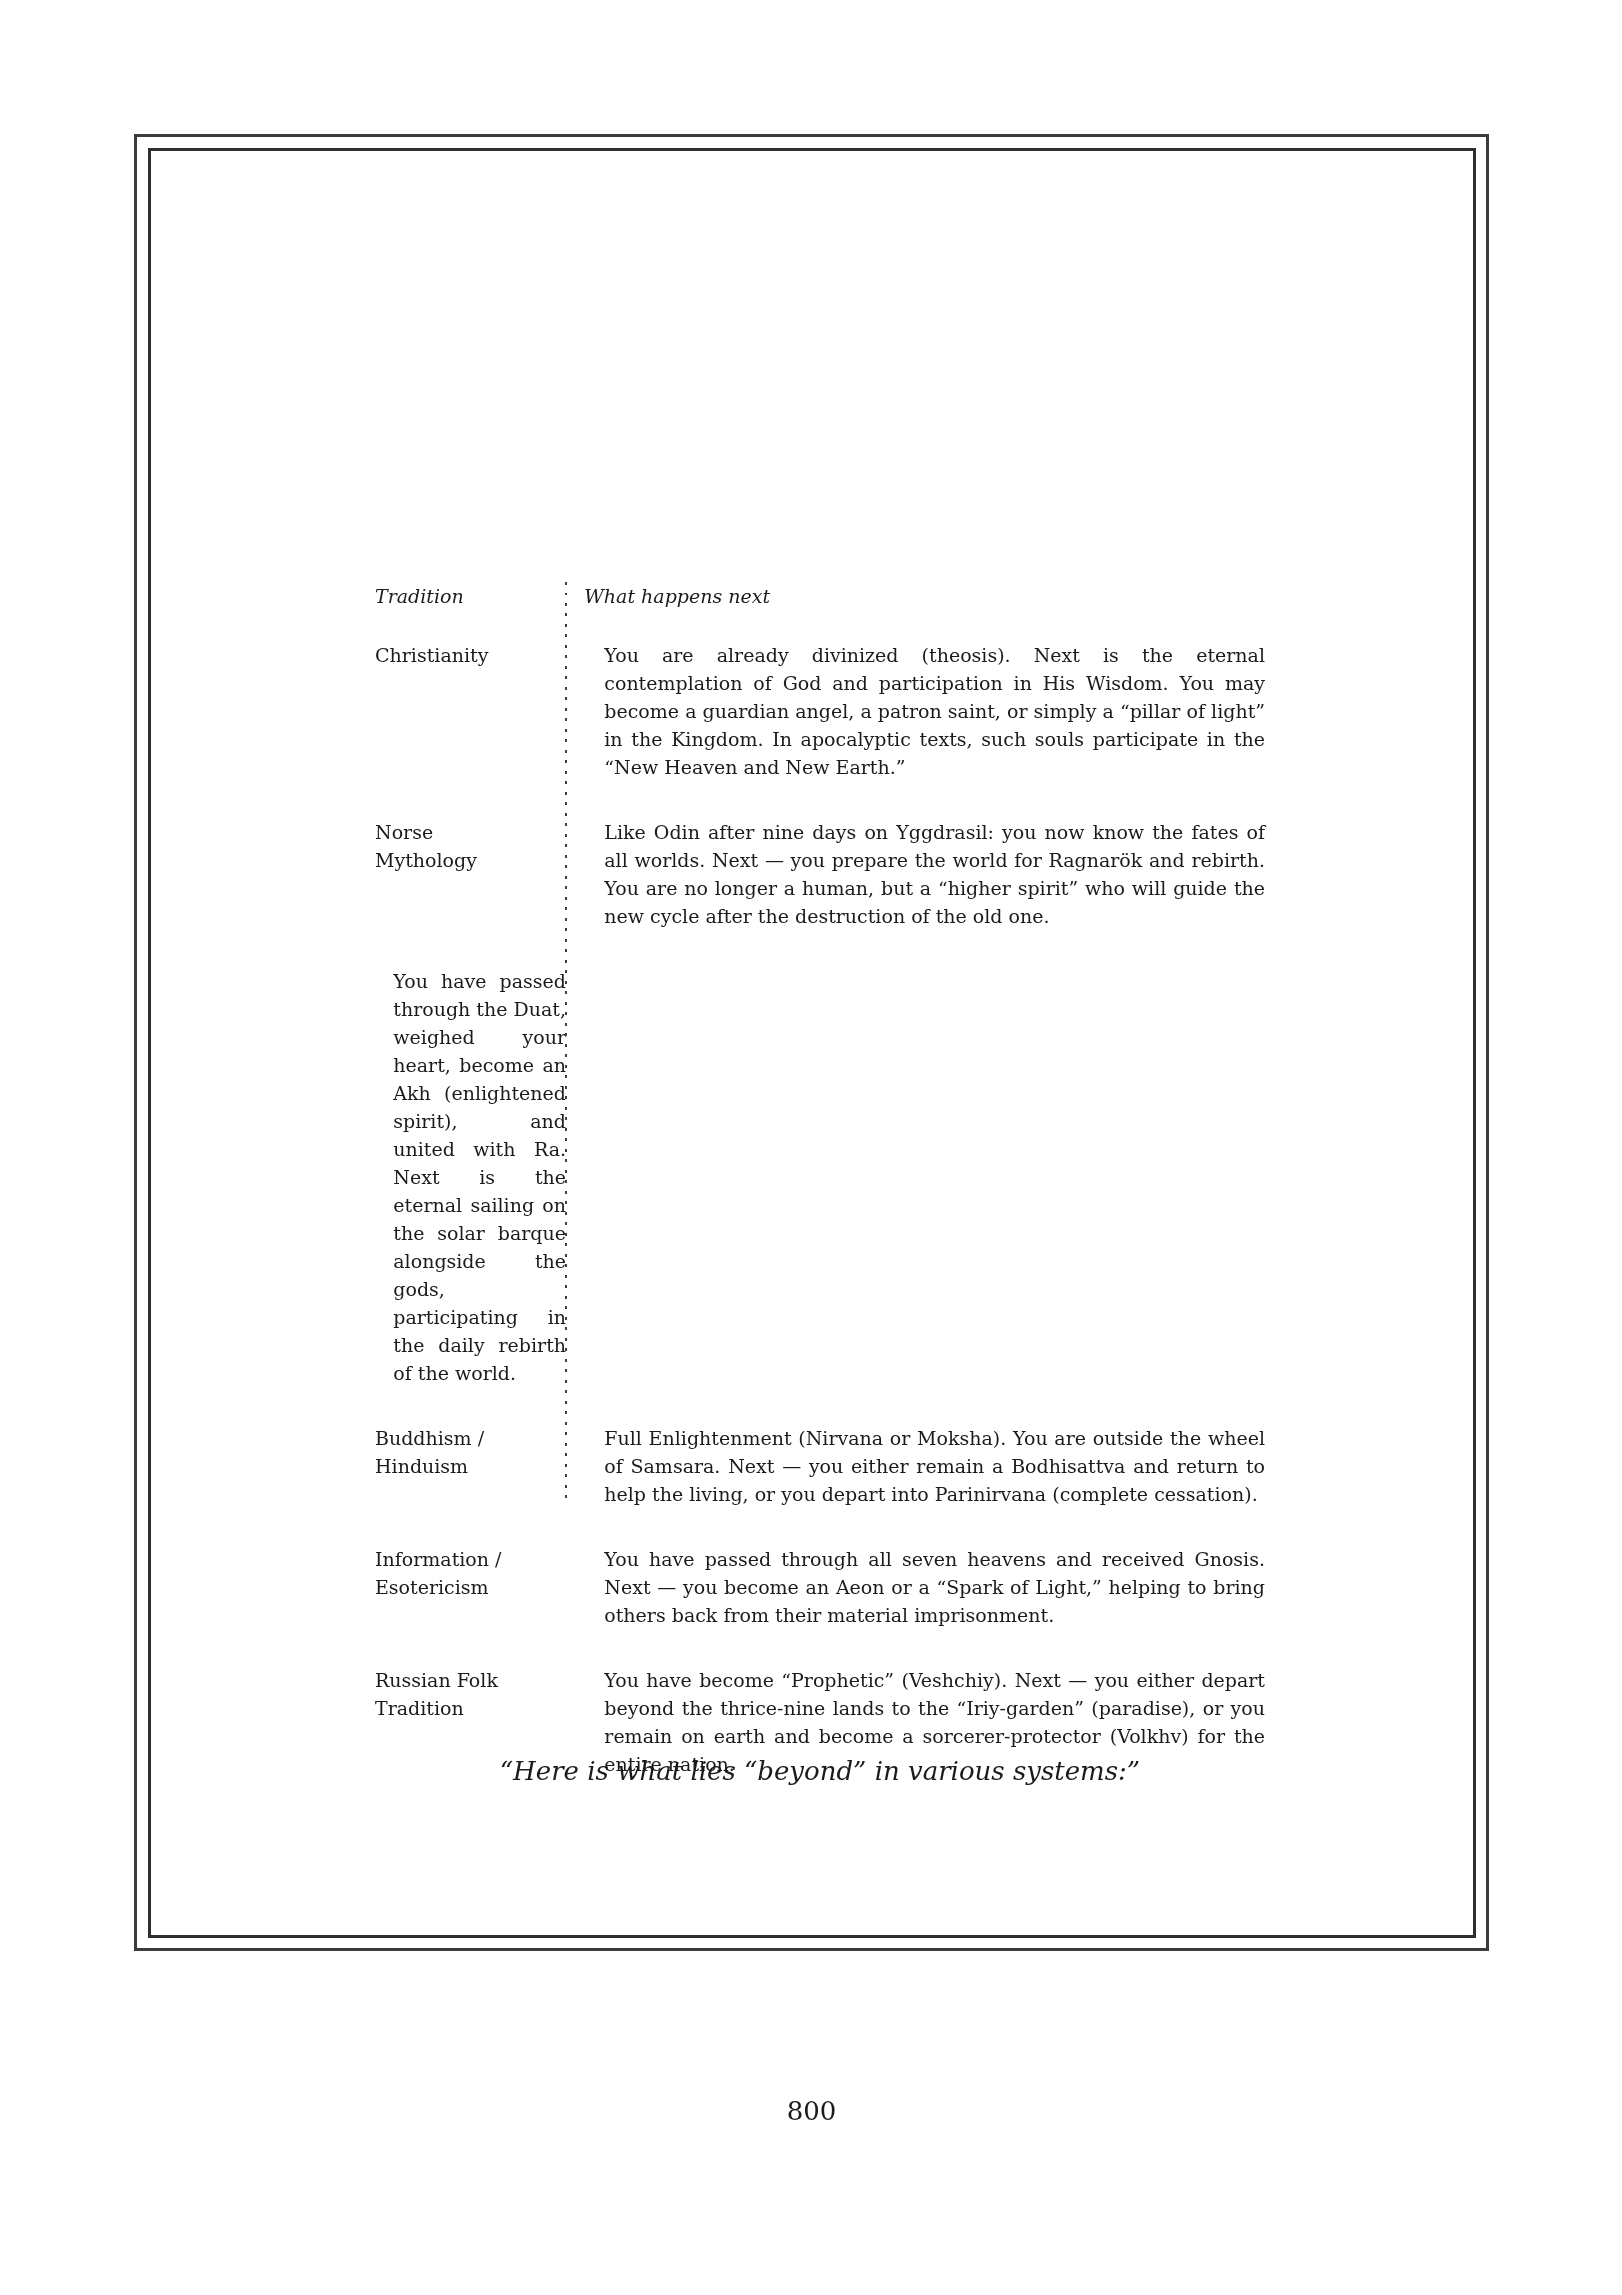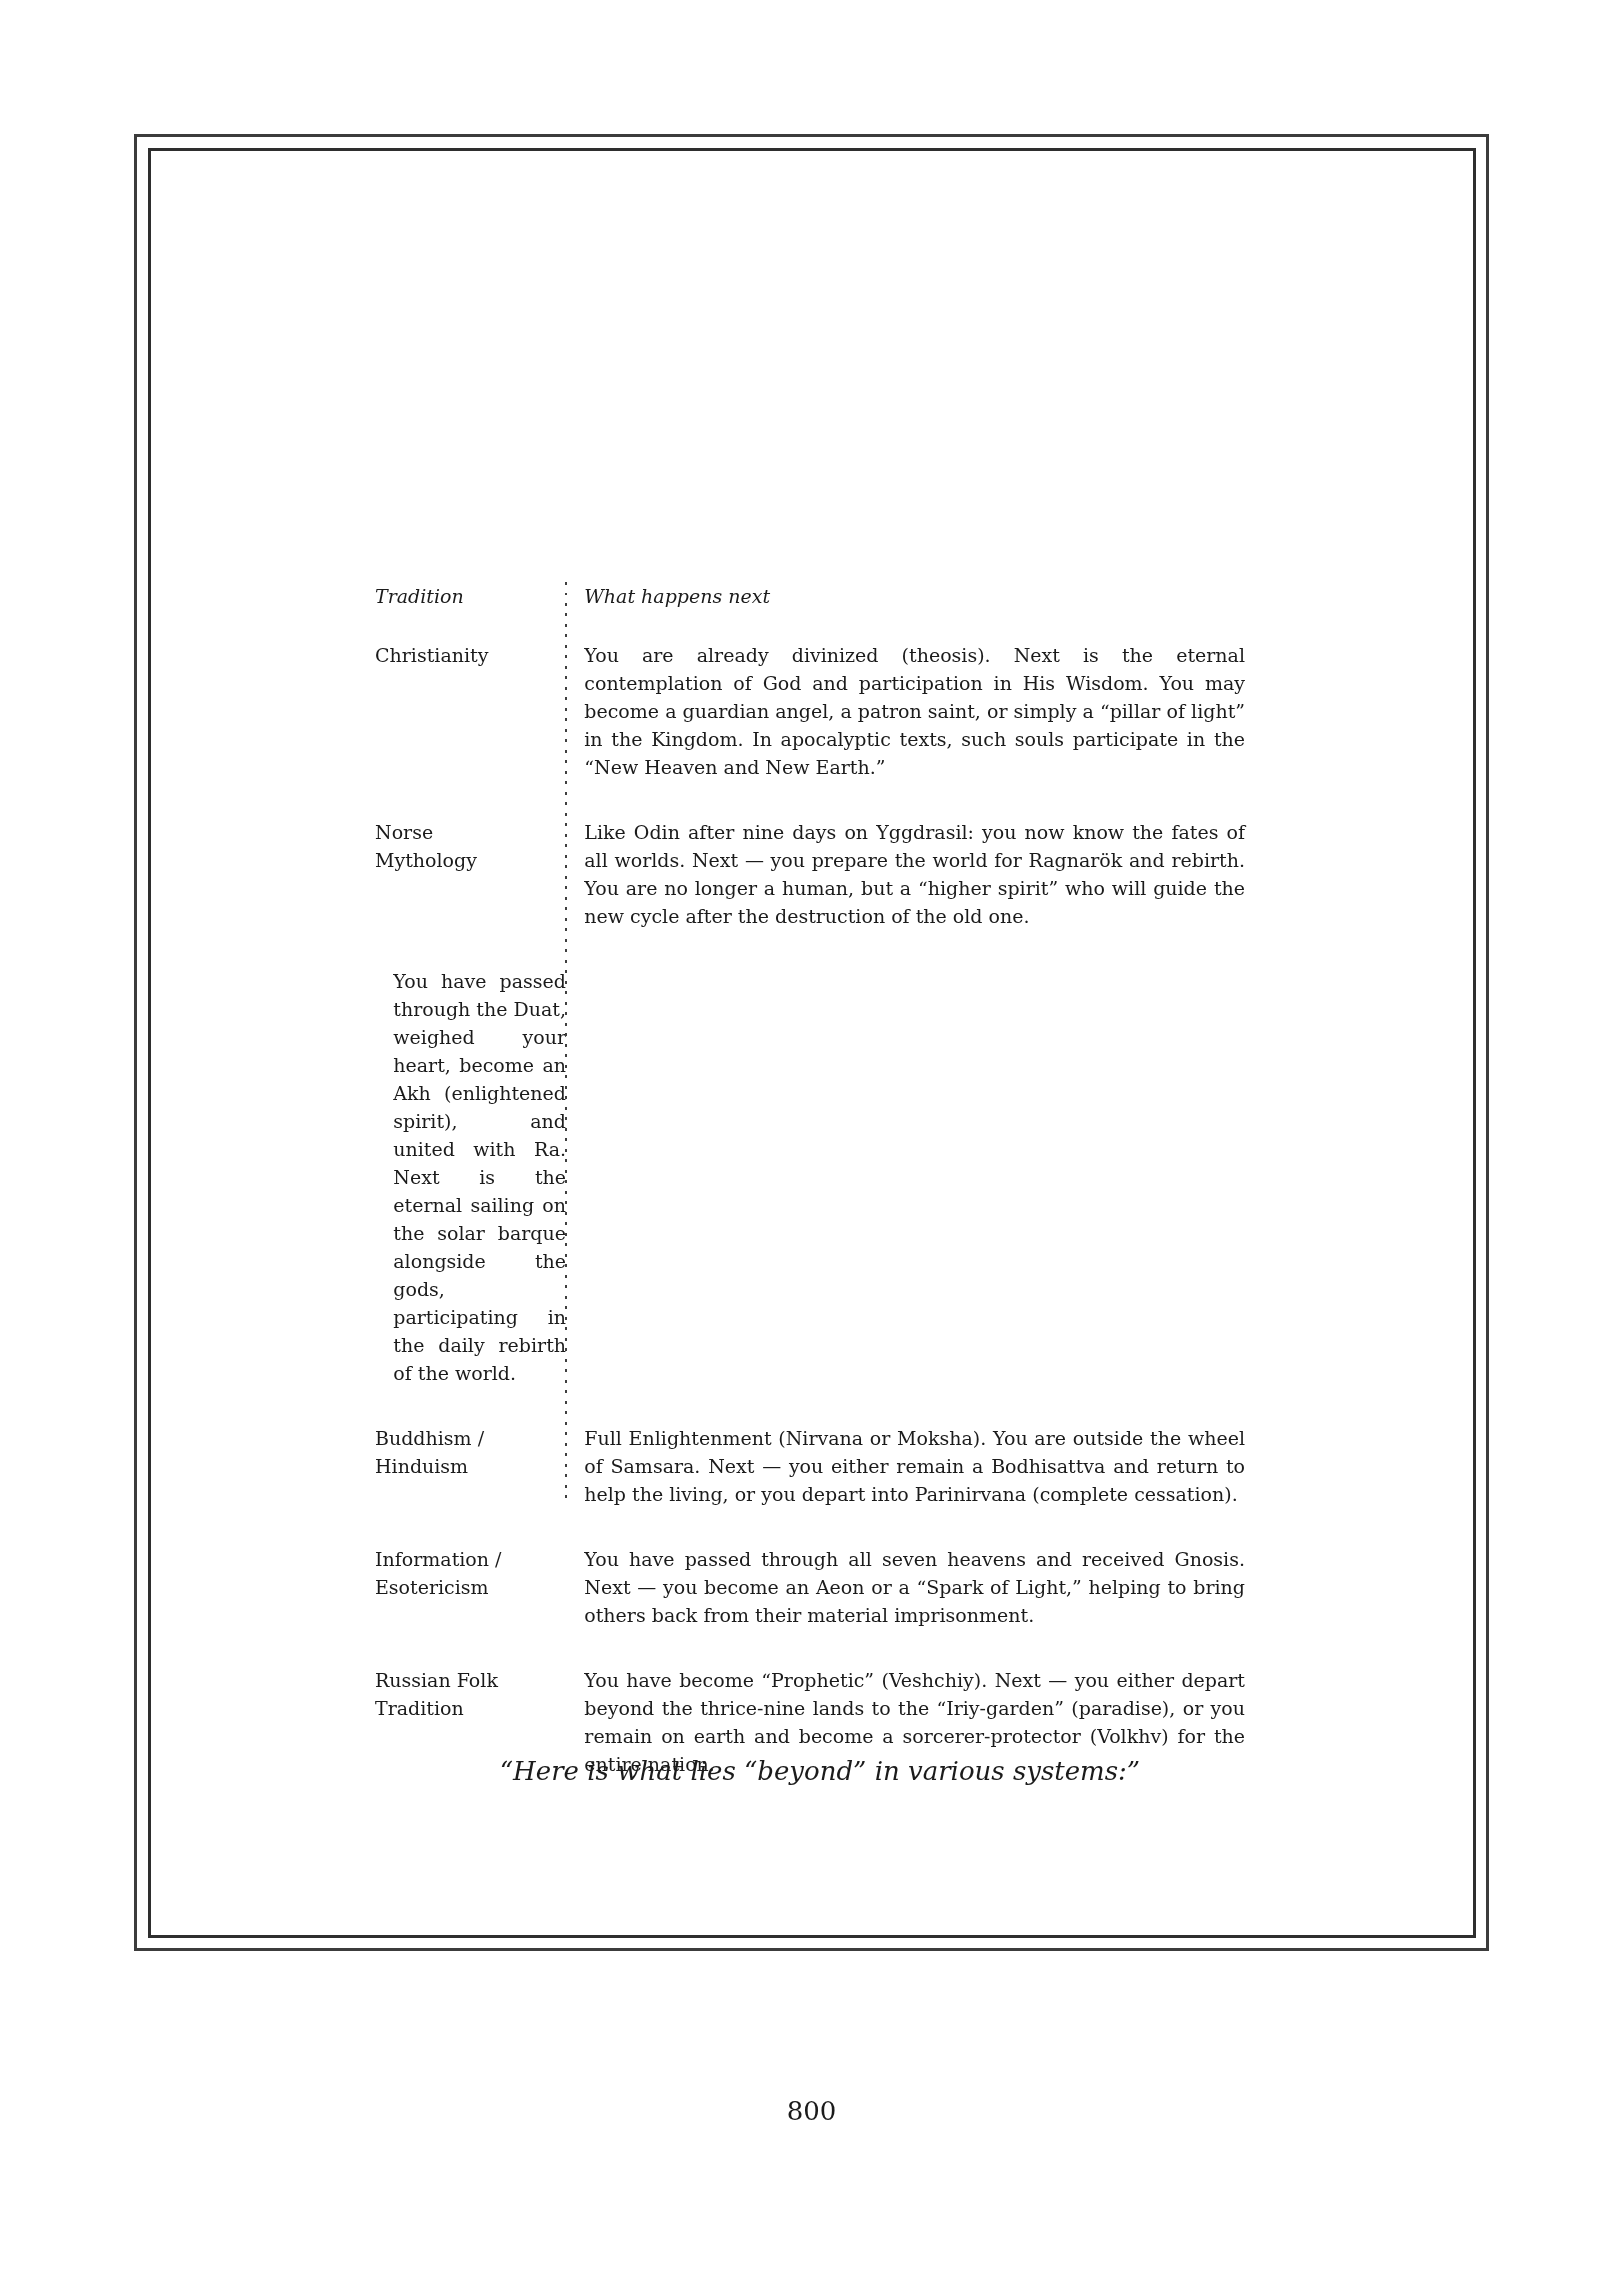--- a/index.html
+++ b/index.html
@@ -53,21 +53,21 @@
       to bottom,
       #3f3f3f 0px, #3f3f3f 2.6px,
       transparent 2.6px, transparent 10.5px
     );
   }
   .row {
     display: grid;
     grid-template-columns: 191px 679px;
   }
   .header-row { margin-bottom: 31px; }
-  .data-row   { margin-bottom: 37px; }
+  .data-row   { margin-bottom: 37px; gap: 20px; }
   .cell-label {
     box-sizing: border-box;
     padding-right: 29px;
   }
   .cell-desc {
     box-sizing: border-box;
     padding-left: 18.3px;
     text-align: justify;
   }
   .italic { font-style: italic; }

